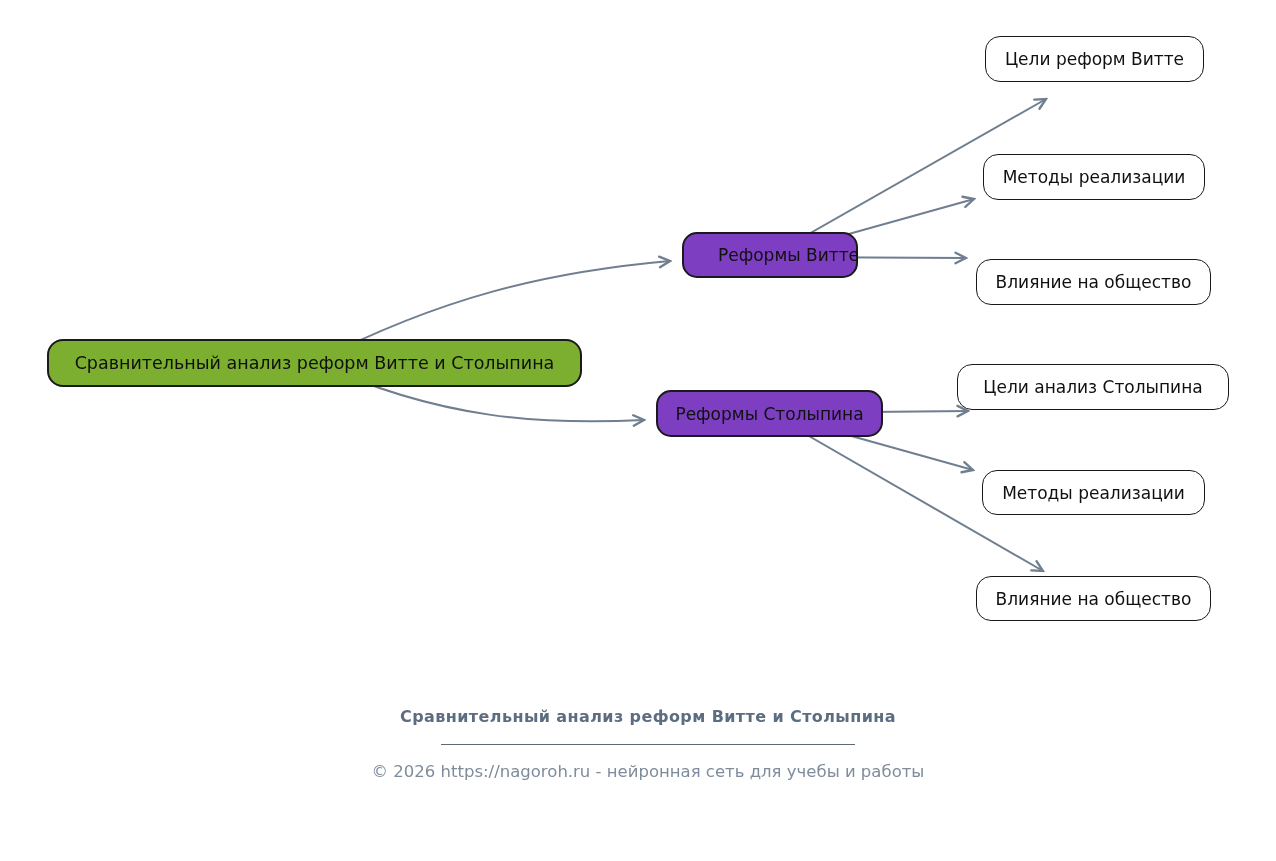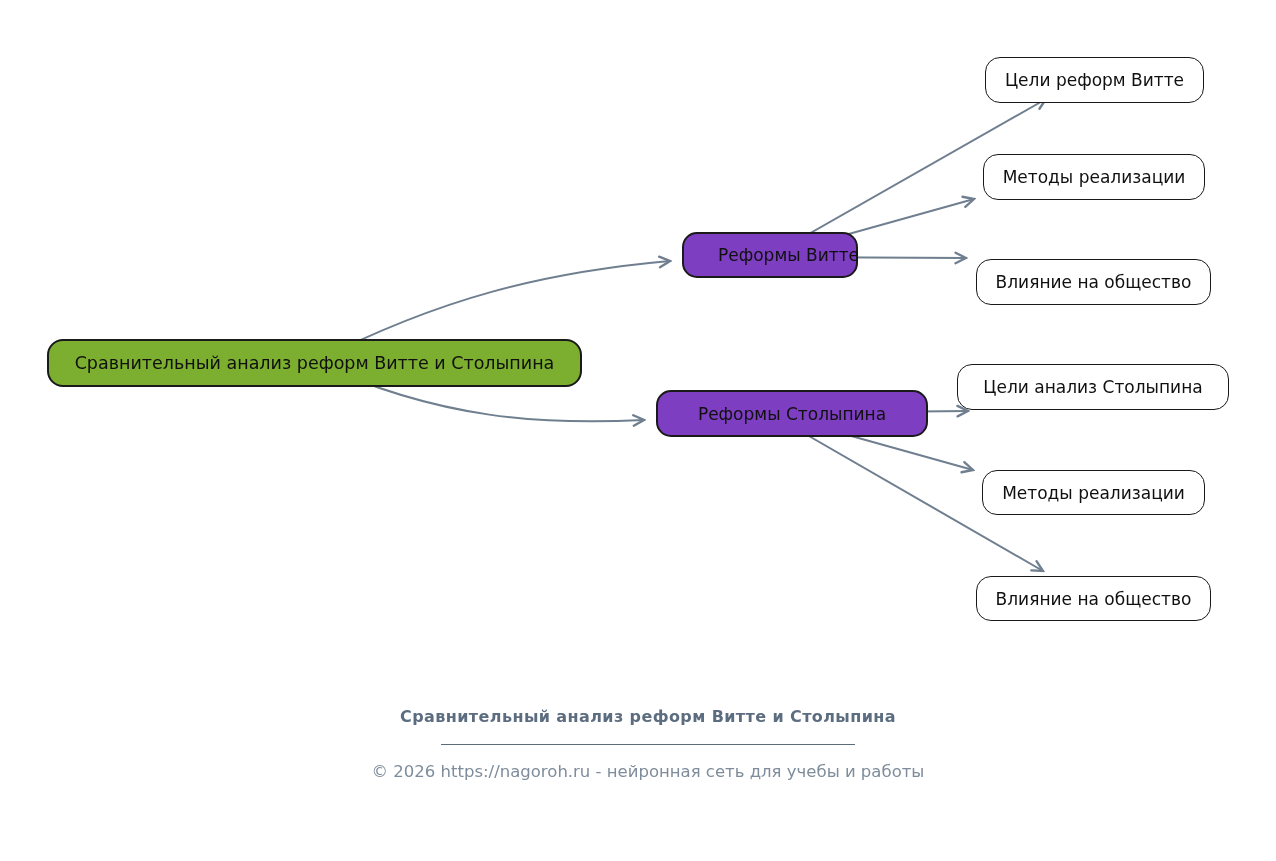--- a/index.html
+++ b/index.html
@@ -44,27 +44,27 @@
     border: 2px solid #1a1a1a;
     border-radius: 16px;
     font-size: 17.5px;
   }
   .node.branch {
     background: var(--branch-fill, #7d3ec1);
     border: 2px solid #1a1a1a;
     border-radius: 15px;
   }
   .node.branch.b-vitte   { left: 682px; top: 232px; width: 176px; height: 46px; padding-left: 37px; }
-  .node.branch.b-stolypin{ left: 656px; top: 390px; width: 272px; height: 47px; }
+  .node.branch.b-stolypin{ left: 656px; top: 390px; width: 227px; height: 47px; }
   .node.leaf {
     background: var(--leaf-fill, #ffffff);
     border: 1.5px solid #1a1a1a;
     border-radius: 15px;
   }
-  .node.leaf.l1 { left: 985px; top: 57px;  width: 219px; height: 46px; }
+  .node.leaf.l1 { left: 985px; top: 36px;  width: 219px; height: 46px; }
   .node.leaf.l2 { left: 983px; top: 154px; width: 222px; height: 46px; }
   .node.leaf.l3 { left: 976px; top: 259px; width: 235px; height: 46px; }
   .node.leaf.l4 { left: 957px; top: 364px; width: 272px; height: 46px; }
   .node.leaf.l5 { left: 982px; top: 470px; width: 223px; height: 45px; }
   .node.leaf.l6 { left: 976px; top: 576px; width: 235px; height: 45px; }
 
   .footer {
     position: absolute;
     left: 5px;
     top: 704px;

